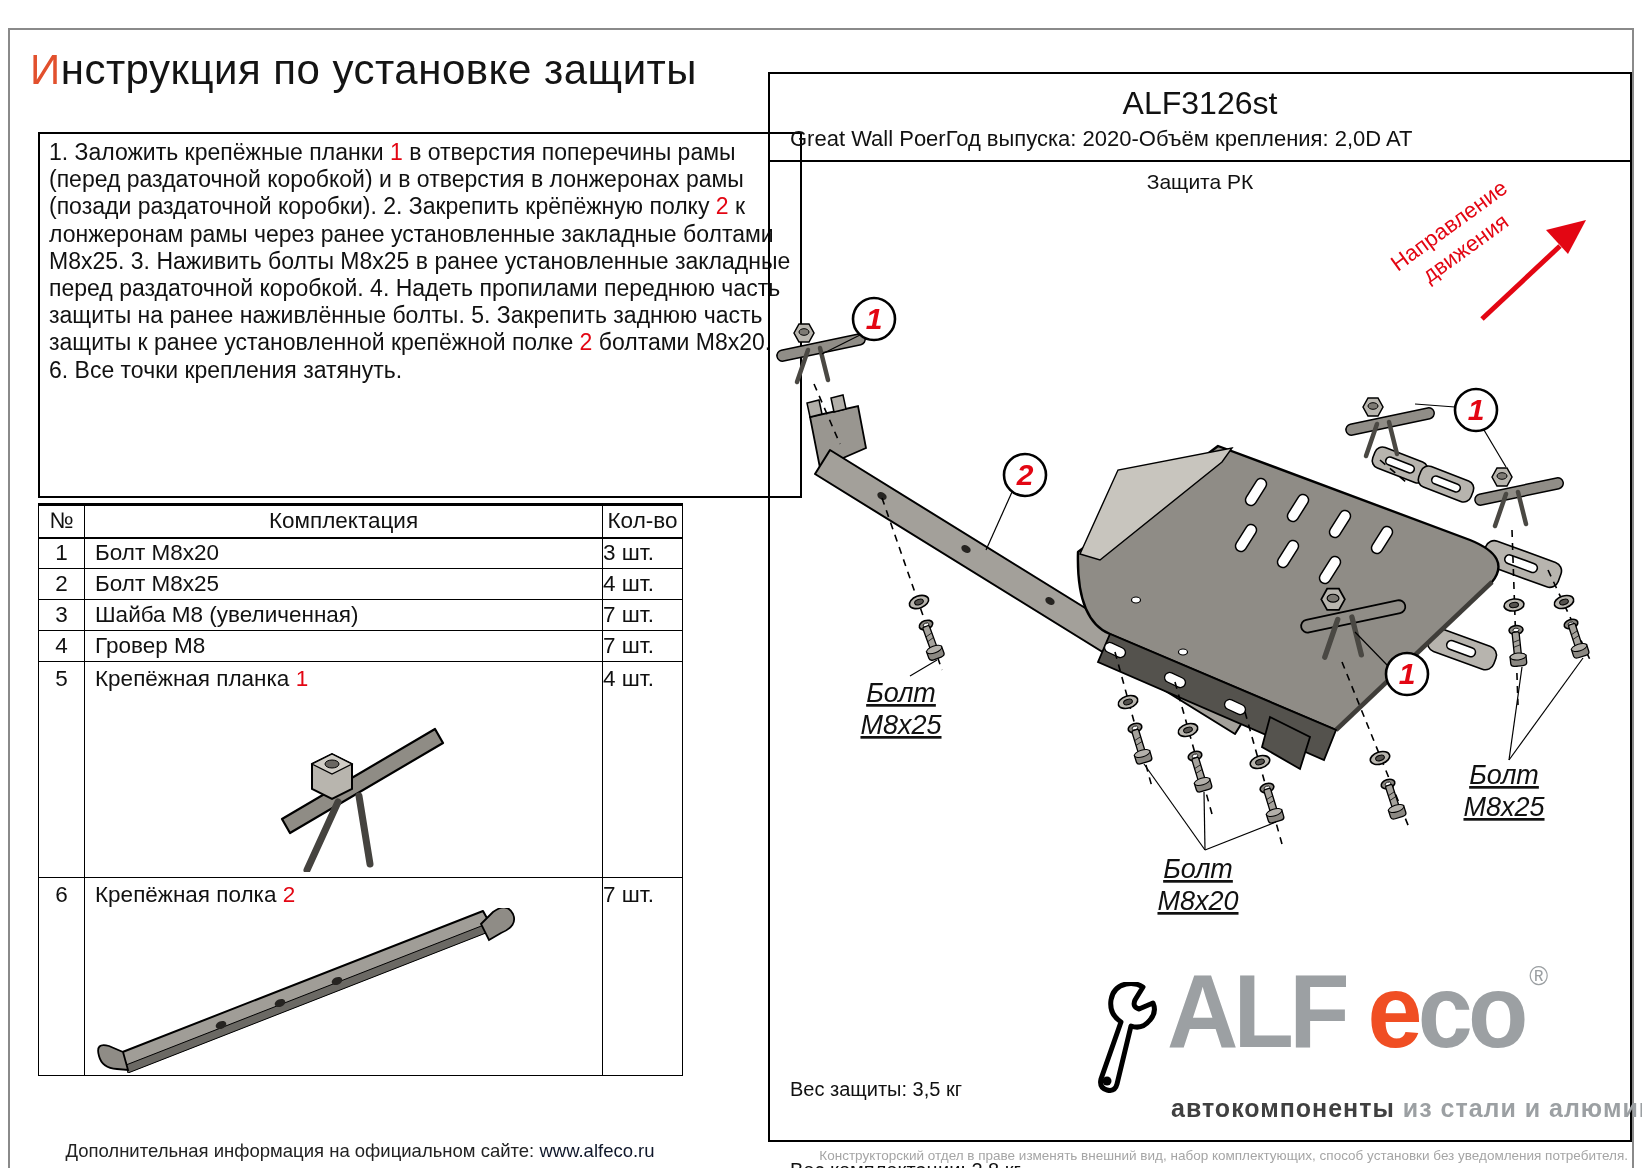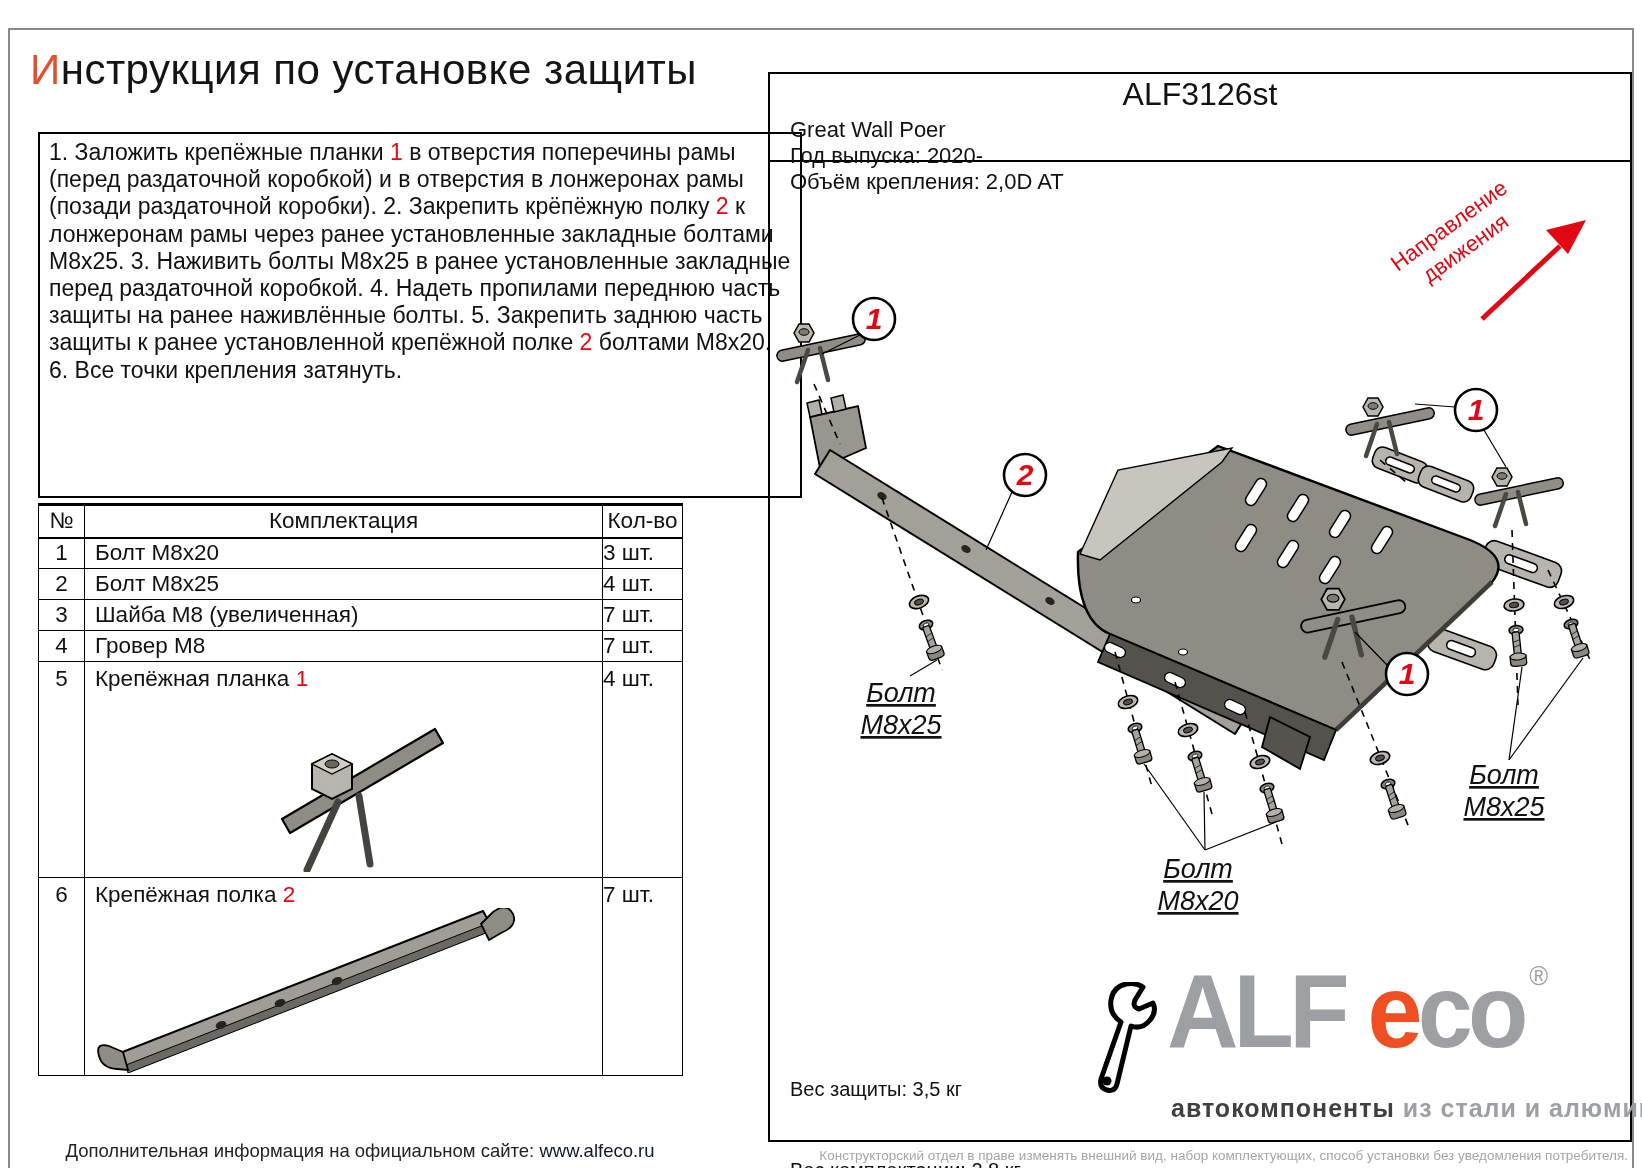--- a/index.html
+++ b/index.html
@@ -28,22 +28,22 @@
   tr.r-big td.c-num, tr.r-big td.c-qty { padding-top:4px; }
   .name-label { display:block; padding-top:4px; }
 
   .warning { position:absolute; left:38px; top:1056px; width:644px; text-align:center;
              font-size:26px; line-height:31px; color:#e52620; }
   .site-line { position:absolute; left:38px; top:1120px; width:644px; text-align:center; font-size:18.5px; color:#222; }
   .site-line a { color:#0f172a; text-decoration:none; }
 
   .rp-box { position:absolute; left:768px; top:52px; width:864px; height:1070px; border:2.5px solid #000; }
   .rp-header { position:relative; height:88px; border-bottom:2.5px solid #000; }
-  .rp-code { text-align:center; font-size:32px; padding-top:2px; color:#111; }
-  .rp-row { display:flex; justify-content:flex-start; padding:4px 14px 0 20px; font-size:22px; color:#111;flex-direction:column; }
+  .rp-code { text-align:center; font-size:32px; padding-top:11px; color:#111; }
+  .rp-row { display:flex; justify-content:flex-start; padding:4px 14px 0 20px; font-size:22px; color:#111; }
   .rp-drawing { position:relative; height:979px; }
   .drawing-title { position:absolute; left:0; top:8px; width:100%; text-align:center; font-size:21px; color:#111; }
   .drawing-svg { position:absolute; left:0; top:0; }
 
   .specs { position:absolute; left:20px; top:860px; font-size:20px; line-height:27px; color:#111; white-space:pre; }
   .specs b { font-weight:normal; }
 
   .logo { position:absolute; left:317px; top:806px; width:545px; height:170px; }
   .logo-wrench { position:absolute; left:0; top:14px; }
   .logo-letters { position:absolute; left:80px; top:-16px; font-size:104px; font-weight:bold; letter-spacing:-5px;
@@ -152,20 +152,21 @@
     <div class="rp-header">
       <div class="rp-code">ALF3126st</div>
       <div class="rp-row">
         <span>Great Wall Poer</span>
         <span>Год выпуска: 2020-</span>
         <span>Объём крепления: 2,0D AT</span>
       </div>
     </div>
 
     <div class="rp-drawing">
+      <div class="drawing-title">Защита РК</div>
 
       <svg class="drawing-svg" width="860" height="976" viewBox="0 0 860 976">
         <defs>
           <g id="washer-sym">
             <ellipse rx="10" ry="6" fill="#b9b6af" stroke="#000" stroke-width="1.6"></ellipse>
             <ellipse rx="4.5" ry="2.6" fill="#55524e" stroke="#000" stroke-width="1"></ellipse>
           </g>
           <g id="grover-sym">
             <ellipse rx="7" ry="4.4" fill="#8b8882" stroke="#000" stroke-width="1.6"></ellipse>
             <ellipse rx="3" ry="1.8" fill="#fff" stroke="#000" stroke-width="0.8"></ellipse>

